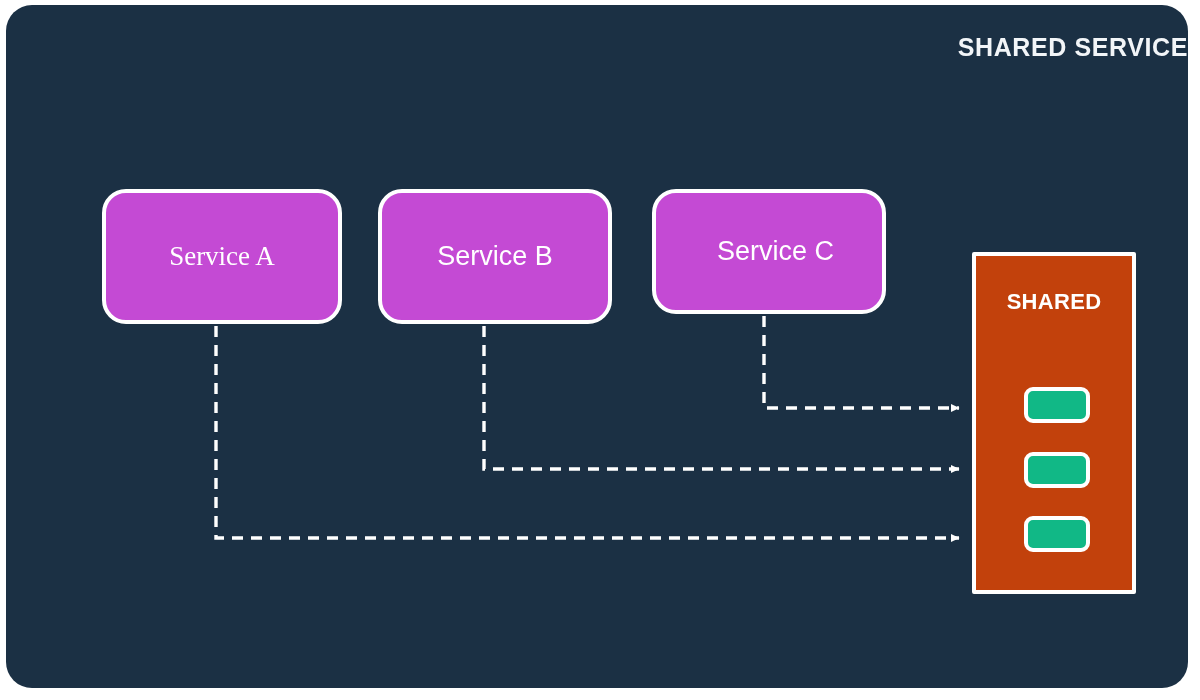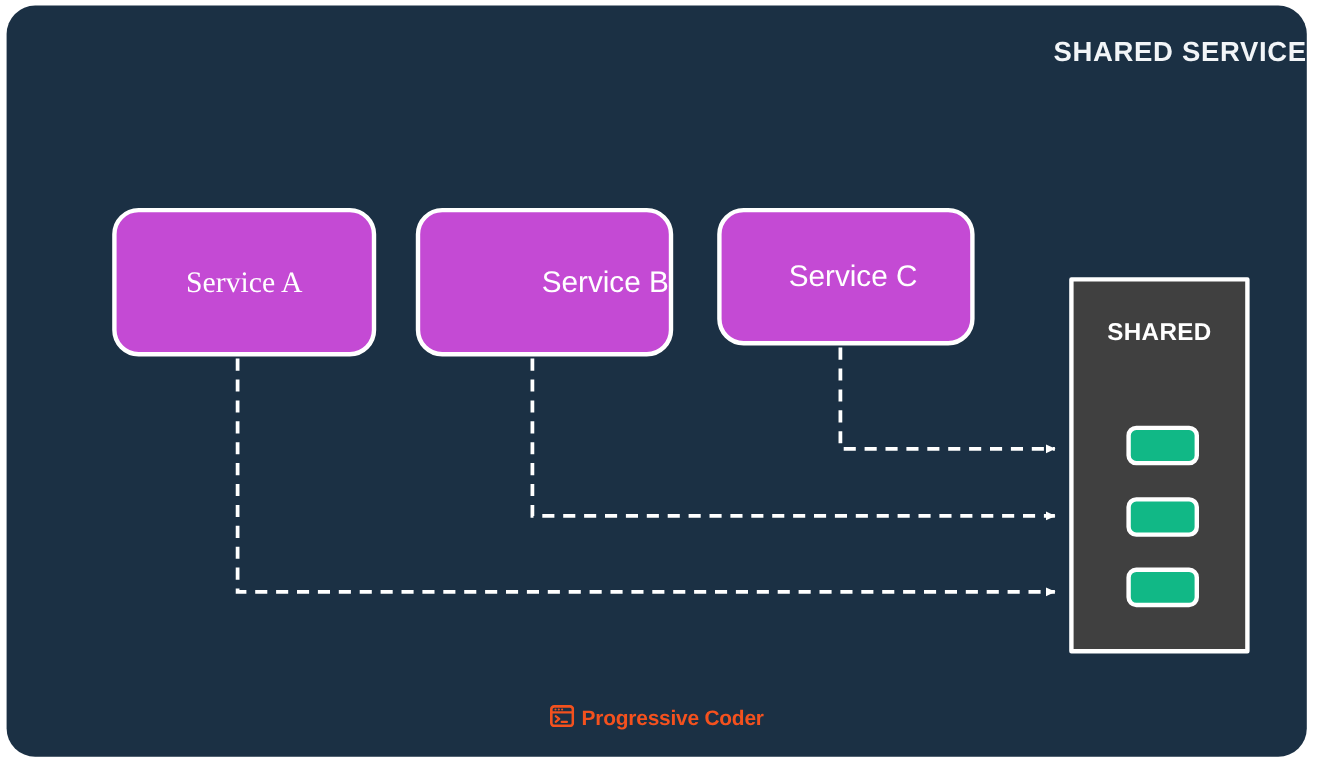--- a/index.html
+++ b/index.html
@@ -163,46 +163,32 @@
 
       <g>
         <path d="M210,321 L210,533 L953,533" fill="none" stroke="#ffffff" stroke-width="3.4" stroke-dasharray="11 8" marker-end="url(#arrowhead)"></path>
       </g>
     </svg>
 
     <div class="service-box sa" style="background: rgb(196, 74, 212);">
       <span class="service-label">Service A</span>
     </div>
 
-    <div class="service-box sb" style="background: rgb(196, 74, 212); justify-content: flex-end;">
+    <div class="service-box sb" style="background: rgb(196, 74, 212);">
       <span class="service-label">Service B</span>
     </div>
 
     <div class="service-box sc" style="background: rgb(196, 74, 212);">
       <span class="service-label">Service C</span>
     </div>
 
-    <div class="shared-panel" style="background: #404040; border-color: rgb(255, 255, 255);">
+    <div class="shared-panel" style="background: #c2410c; border-color: rgb(255, 255, 255);">
       <div class="shared-panel-title">
         <div>SHARED</div>
       </div>
       <div class="chip c0" style="background: rgb(17, 184, 134);"></div>
       <div class="chip c1" style="background: rgb(17, 184, 134);"></div>
       <div class="chip c2" style="background: rgb(17, 184, 134);"></div>
     </div>
 
-    <div class="brand">
-      <span class="brand-icon">
-        <svg width="22" height="20" viewBox="0 0 22 20" xmlns="http://www.w3.org/2000/svg">
-          <rect x="1.2" y="1.2" width="19.6" height="17.6" rx="2.6" fill="none" stroke="#f4511e" stroke-width="2.4"></rect>
-          <line x1="1.2" y1="6.6" x2="20.8" y2="6.6" stroke="#f4511e" stroke-width="2"></line>
-          <circle cx="5" cy="4" r="0.95" fill="#f4511e"></circle>
-          <circle cx="8" cy="4" r="0.95" fill="#f4511e"></circle>
-          <circle cx="11" cy="4" r="0.95" fill="#f4511e"></circle>
-          <path d="M5.2,10 L8.4,12.6 L5.2,15.2" fill="none" stroke="#f4511e" stroke-width="2" stroke-linecap="round" stroke-linejoin="round"></path>
-          <line x1="10.6" y1="15.3" x2="15.4" y2="15.3" stroke="#f4511e" stroke-width="2" stroke-linecap="round"></line>
-        </svg>
-      </span>
-      <span class="brand-text" style="color: rgb(244, 81, 30);">Progressive Coder</span>
-    </div>
 
   </div>
 </div>
 
 </body></html>

